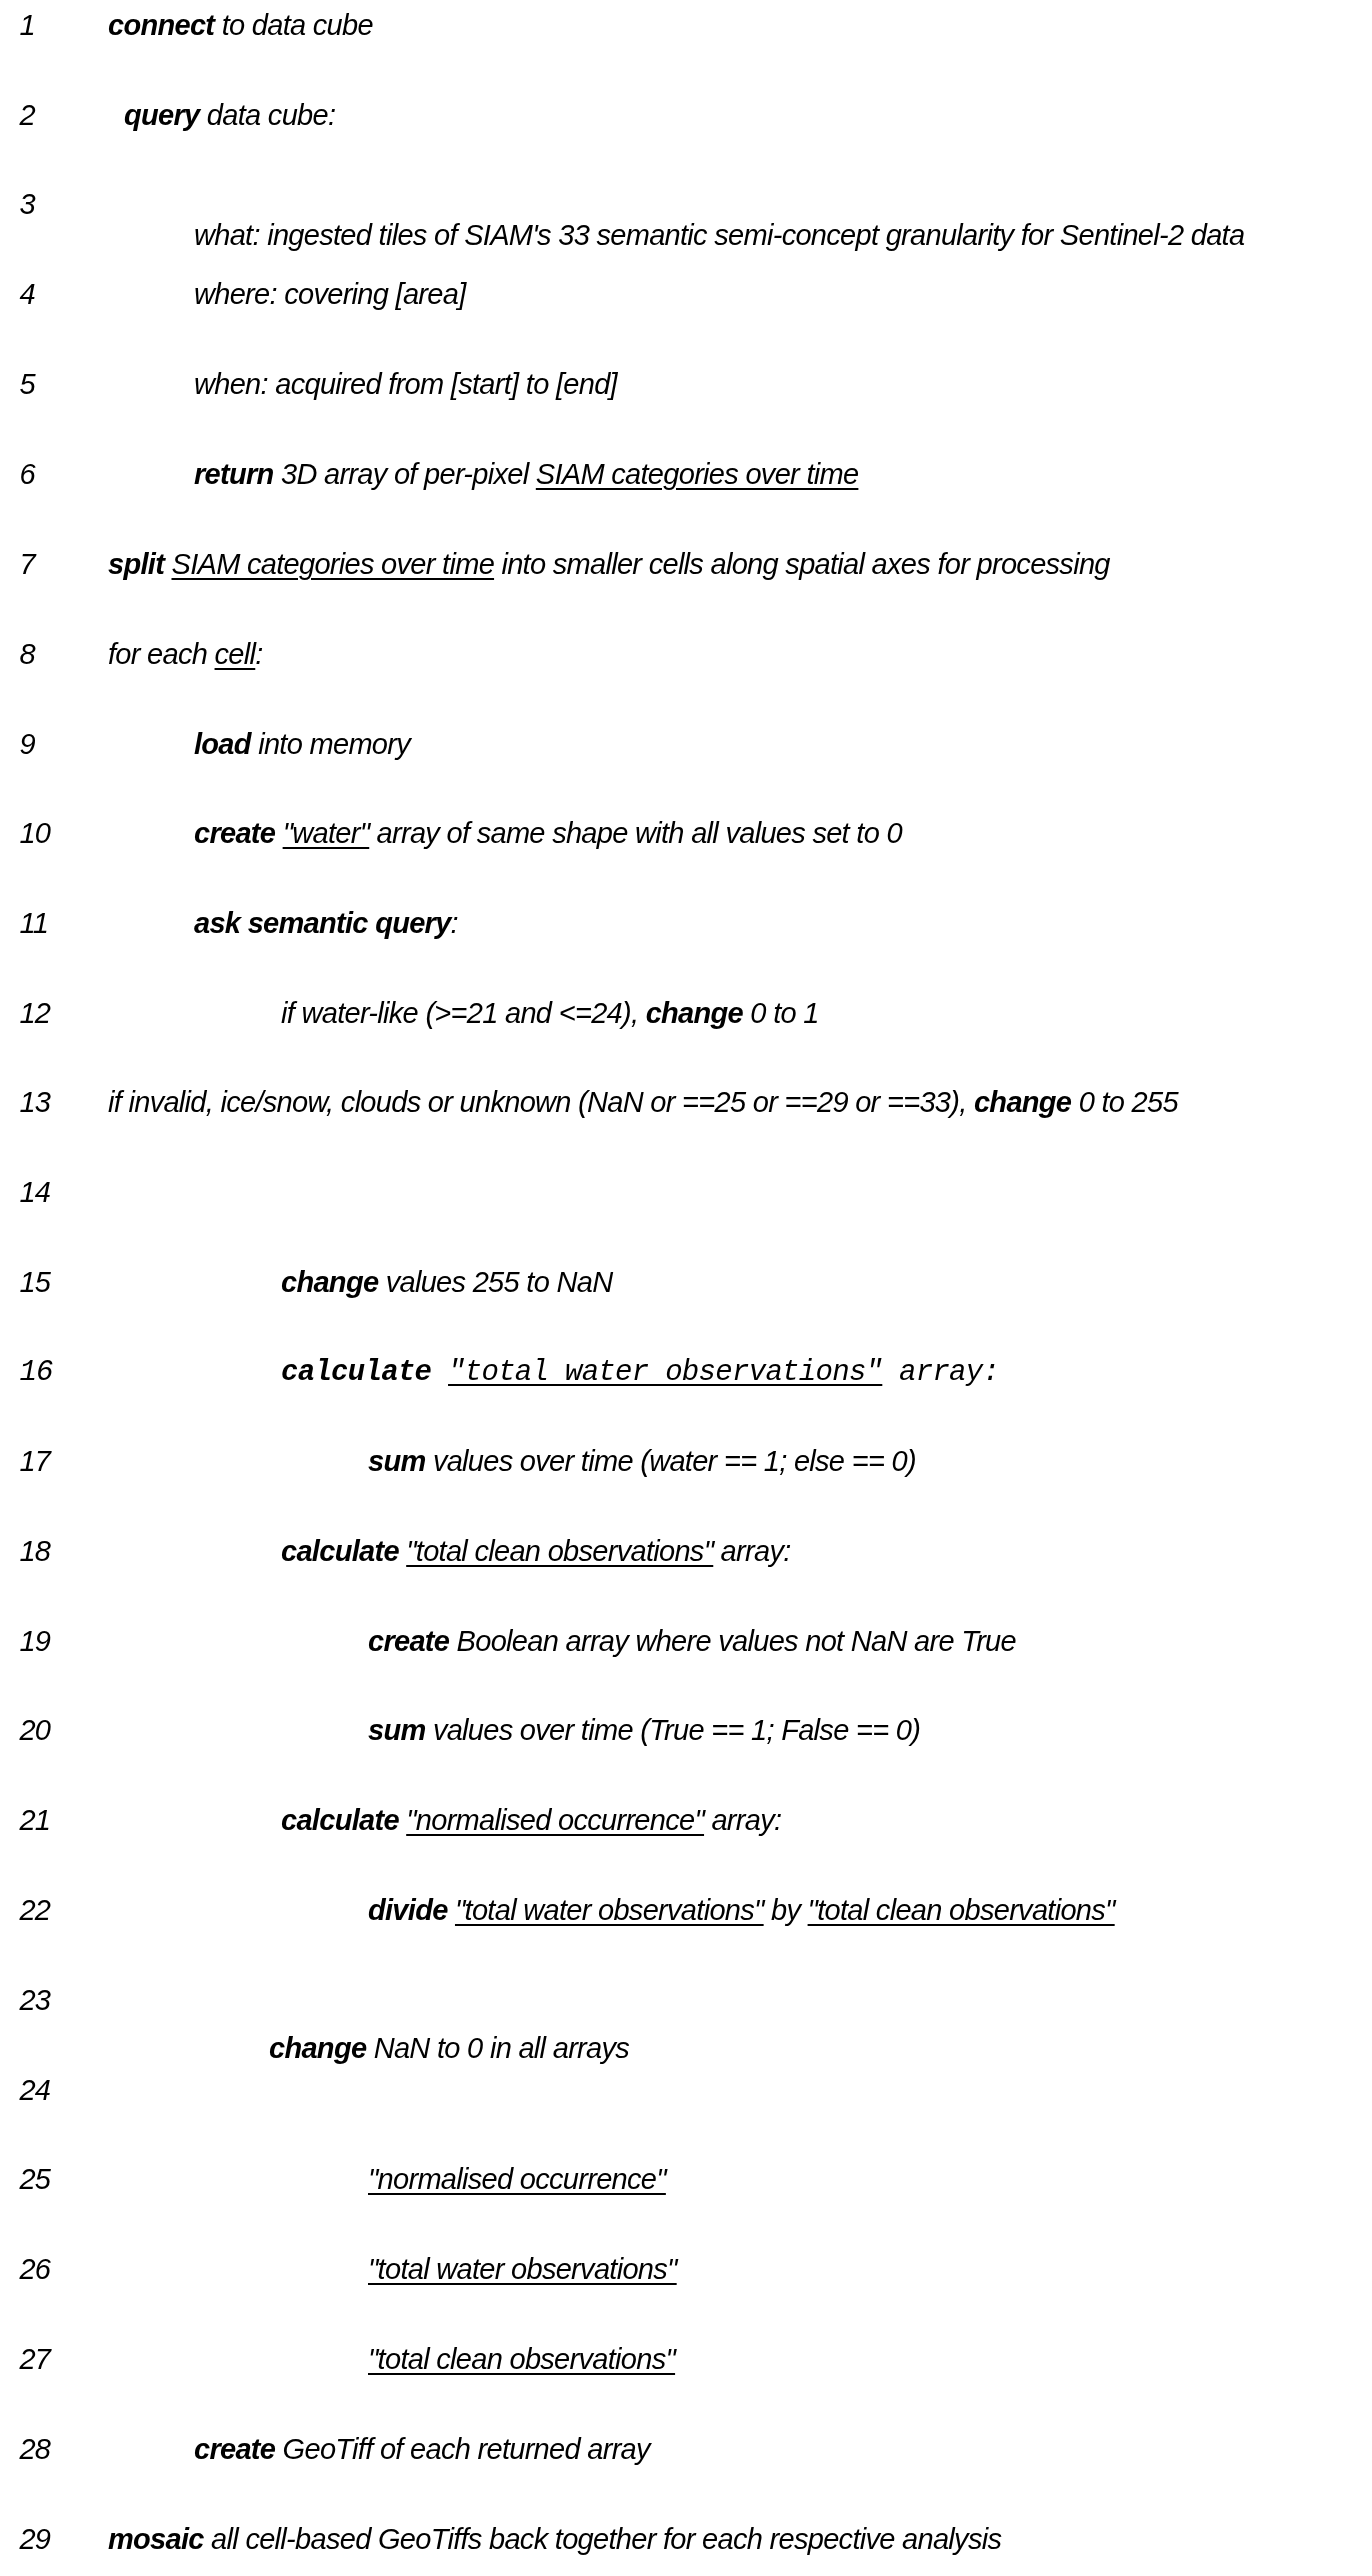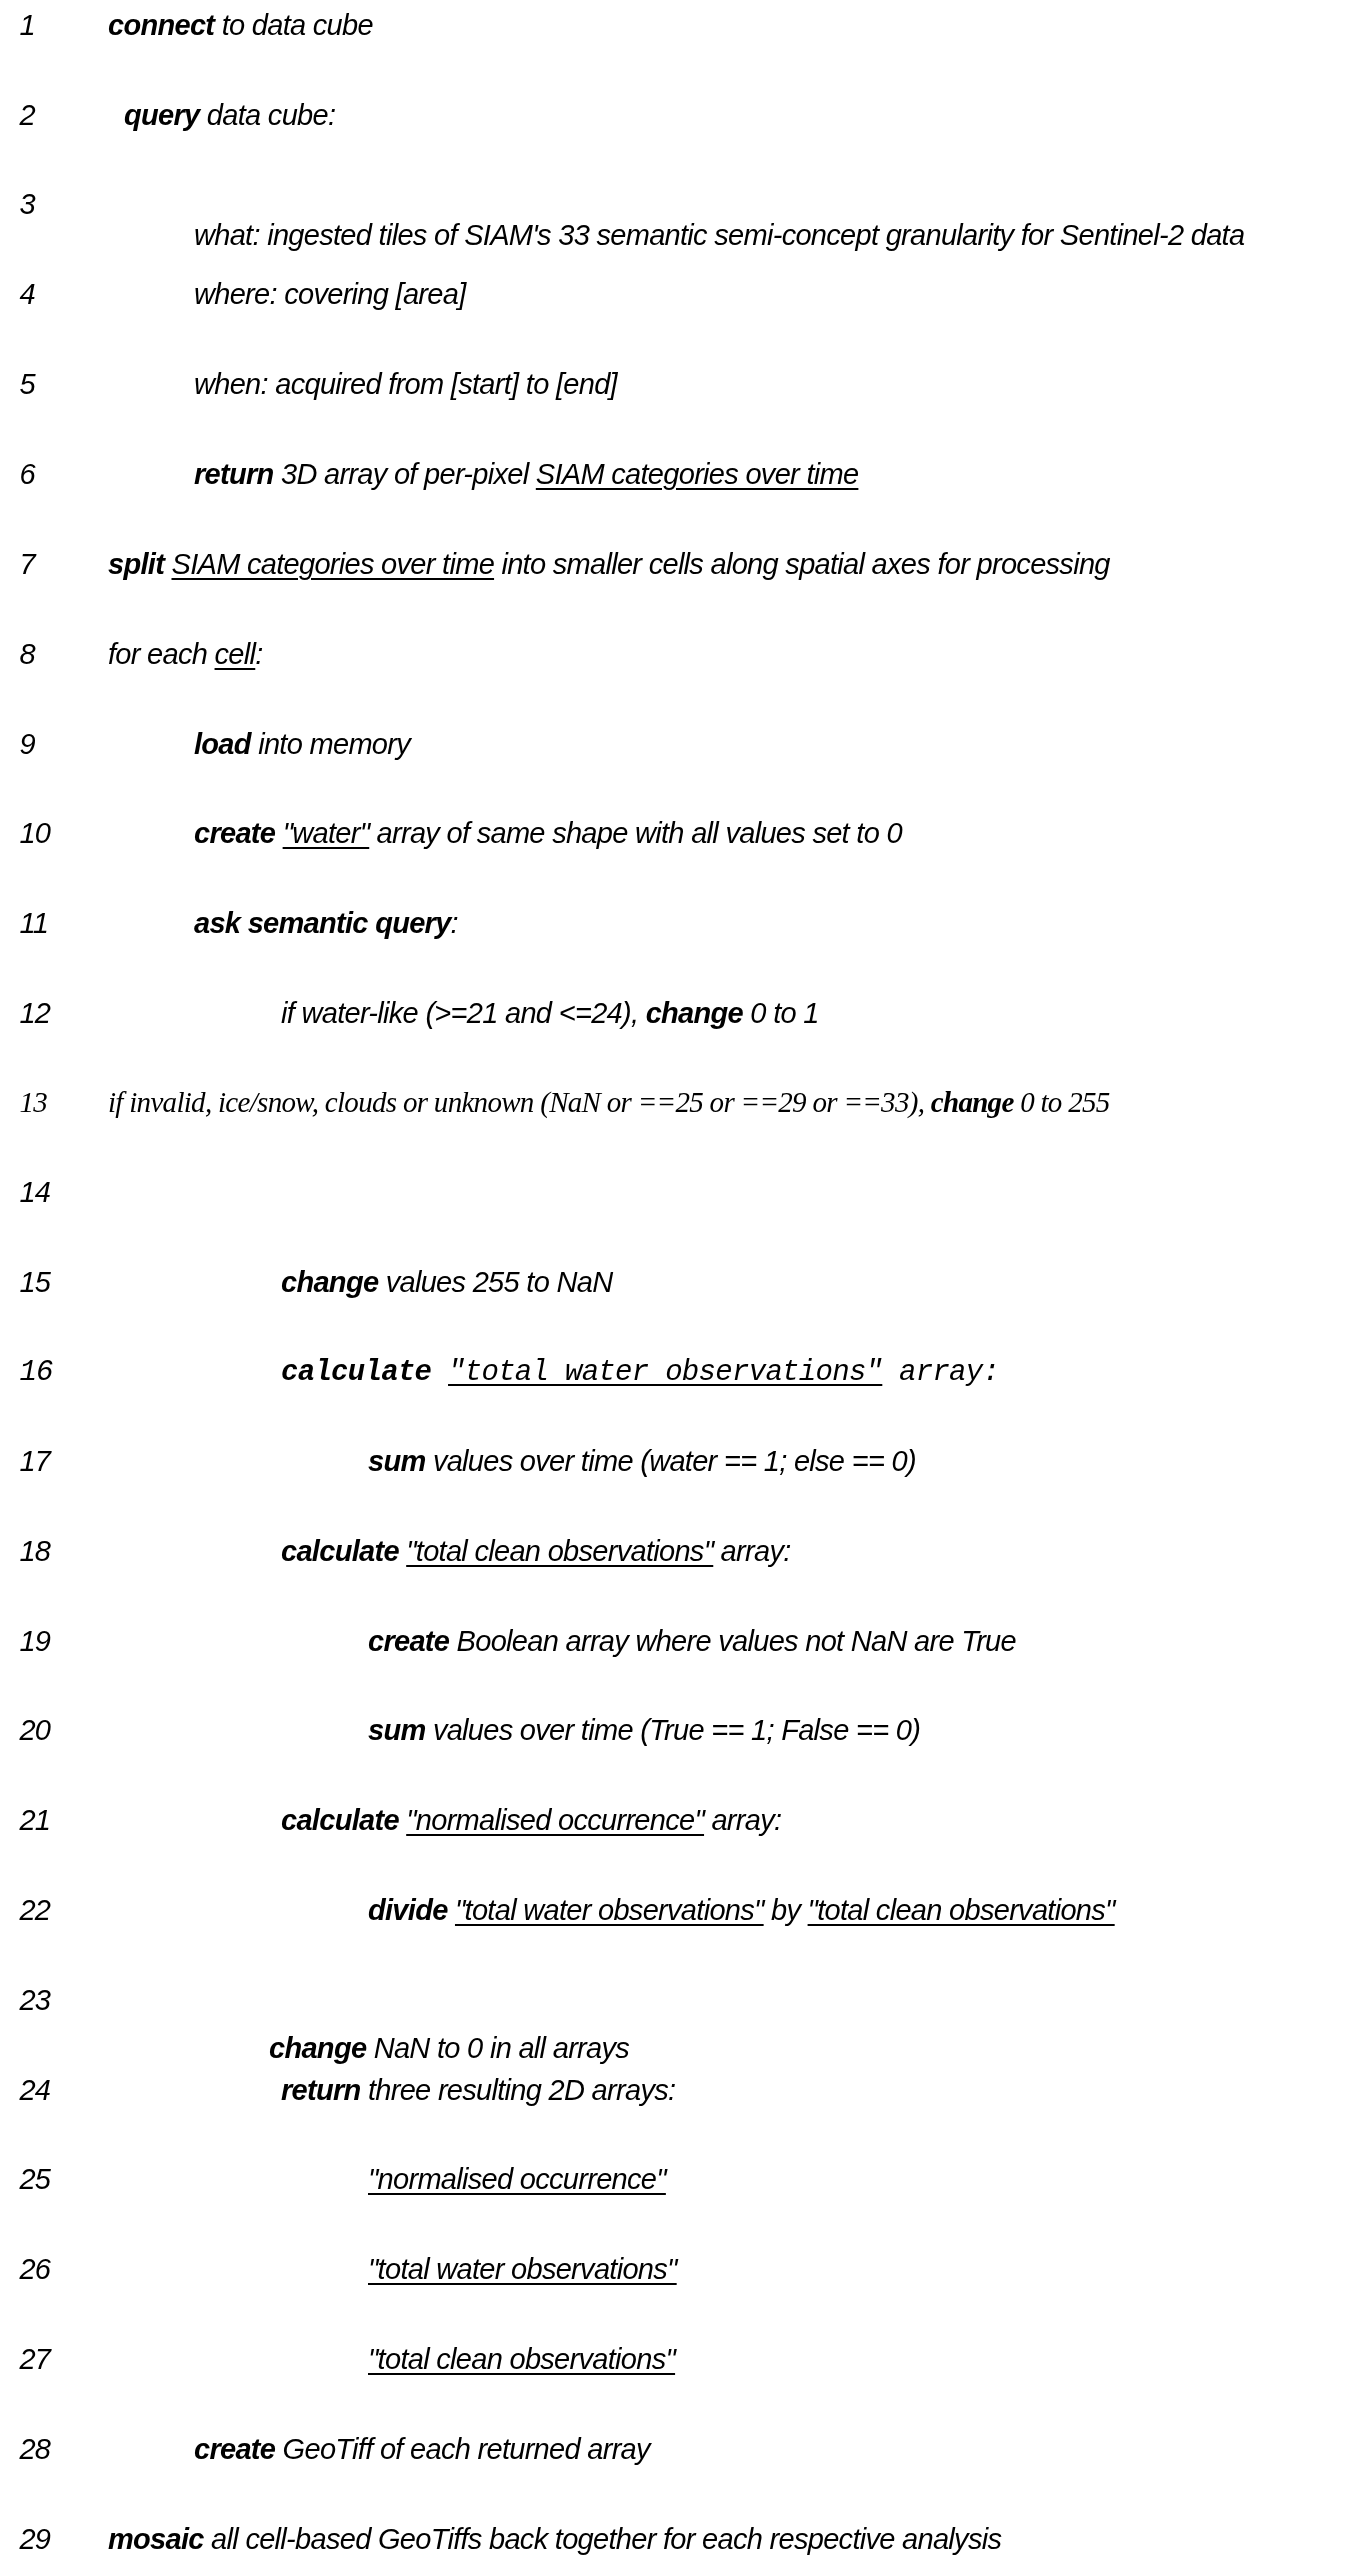--- a/index.html
+++ b/index.html
@@ -66,21 +66,21 @@
       <span class="code" style="left: 194px;"><span class="kw">create</span><span> </span><span class="ul">"water"</span><span> array of same shape with all values set to 0</span></span>
     </div>
     <div class="line" style="top: 899px;">
       <span class="num">11</span>
       <span class="code" style="left: 194px;"><span class="kw">ask semantic query</span><span>:</span></span>
     </div>
     <div class="line" style="top: 989px;">
       <span class="num">12</span>
       <span class="code" style="left: 281px;"><span>if water-like (&gt;=21 and &lt;=24), </span><span class="kw">change</span><span> 0 to 1</span></span>
     </div>
-    <div class="line" style="top: 1078px; font-family: Liberation Serif, serif;">
+    <div class="line" style="top: 1078px;">
       <span class="num">13</span>
       <span class="code" style="left: 108px;"><span>if invalid, ice/snow, clouds or unknown (NaN or ==25 or ==29 or ==33), </span><span class="kw">change</span><span> 0 to 255</span></span>
     </div>
     <div class="line" style="top: 1168px;">
       <span class="num">14</span>
     </div>
     <div class="line" style="top: 1258px;">
       <span class="num">15</span>
       <span class="code" style="left: 281px;"><span class="kw">change</span><span> values 255 to NaN</span></span>
     </div>
@@ -111,21 +111,20 @@
     <div class="line" style="top: 1886px;">
       <span class="num">22</span>
       <span class="code" style="left: 368px;"><span class="kw">divide</span><span> </span><span class="ul">"total water observations"</span><span> by </span><span class="ul">"total clean observations"</span></span>
     </div>
     <div class="line" style="top: 1976px;">
       <span class="num">23</span>
       <span class="code" style="left: 269px; margin-top: 48px;"><span class="kw">change</span><span> NaN to 0 in all arrays</span></span>
     </div>
     <div class="line" style="top: 2066px;">
       <span class="num">24</span>
-      <span class="code" style="left: 281px;"><span class="kw">return</span><span> three resulting 2D arrays:</span></span>
     </div>
     <div class="line" style="top: 2155px;">
       <span class="num">25</span>
       <span class="code" style="left: 368px;"><span class="ul">"normalised occurrence"</span></span>
     </div>
     <div class="line" style="top: 2245px;">
       <span class="num">26</span>
       <span class="code" style="left: 368px;"><span class="ul">"total water observations"</span></span>
     </div>
     <div class="line" style="top: 2335px;">

